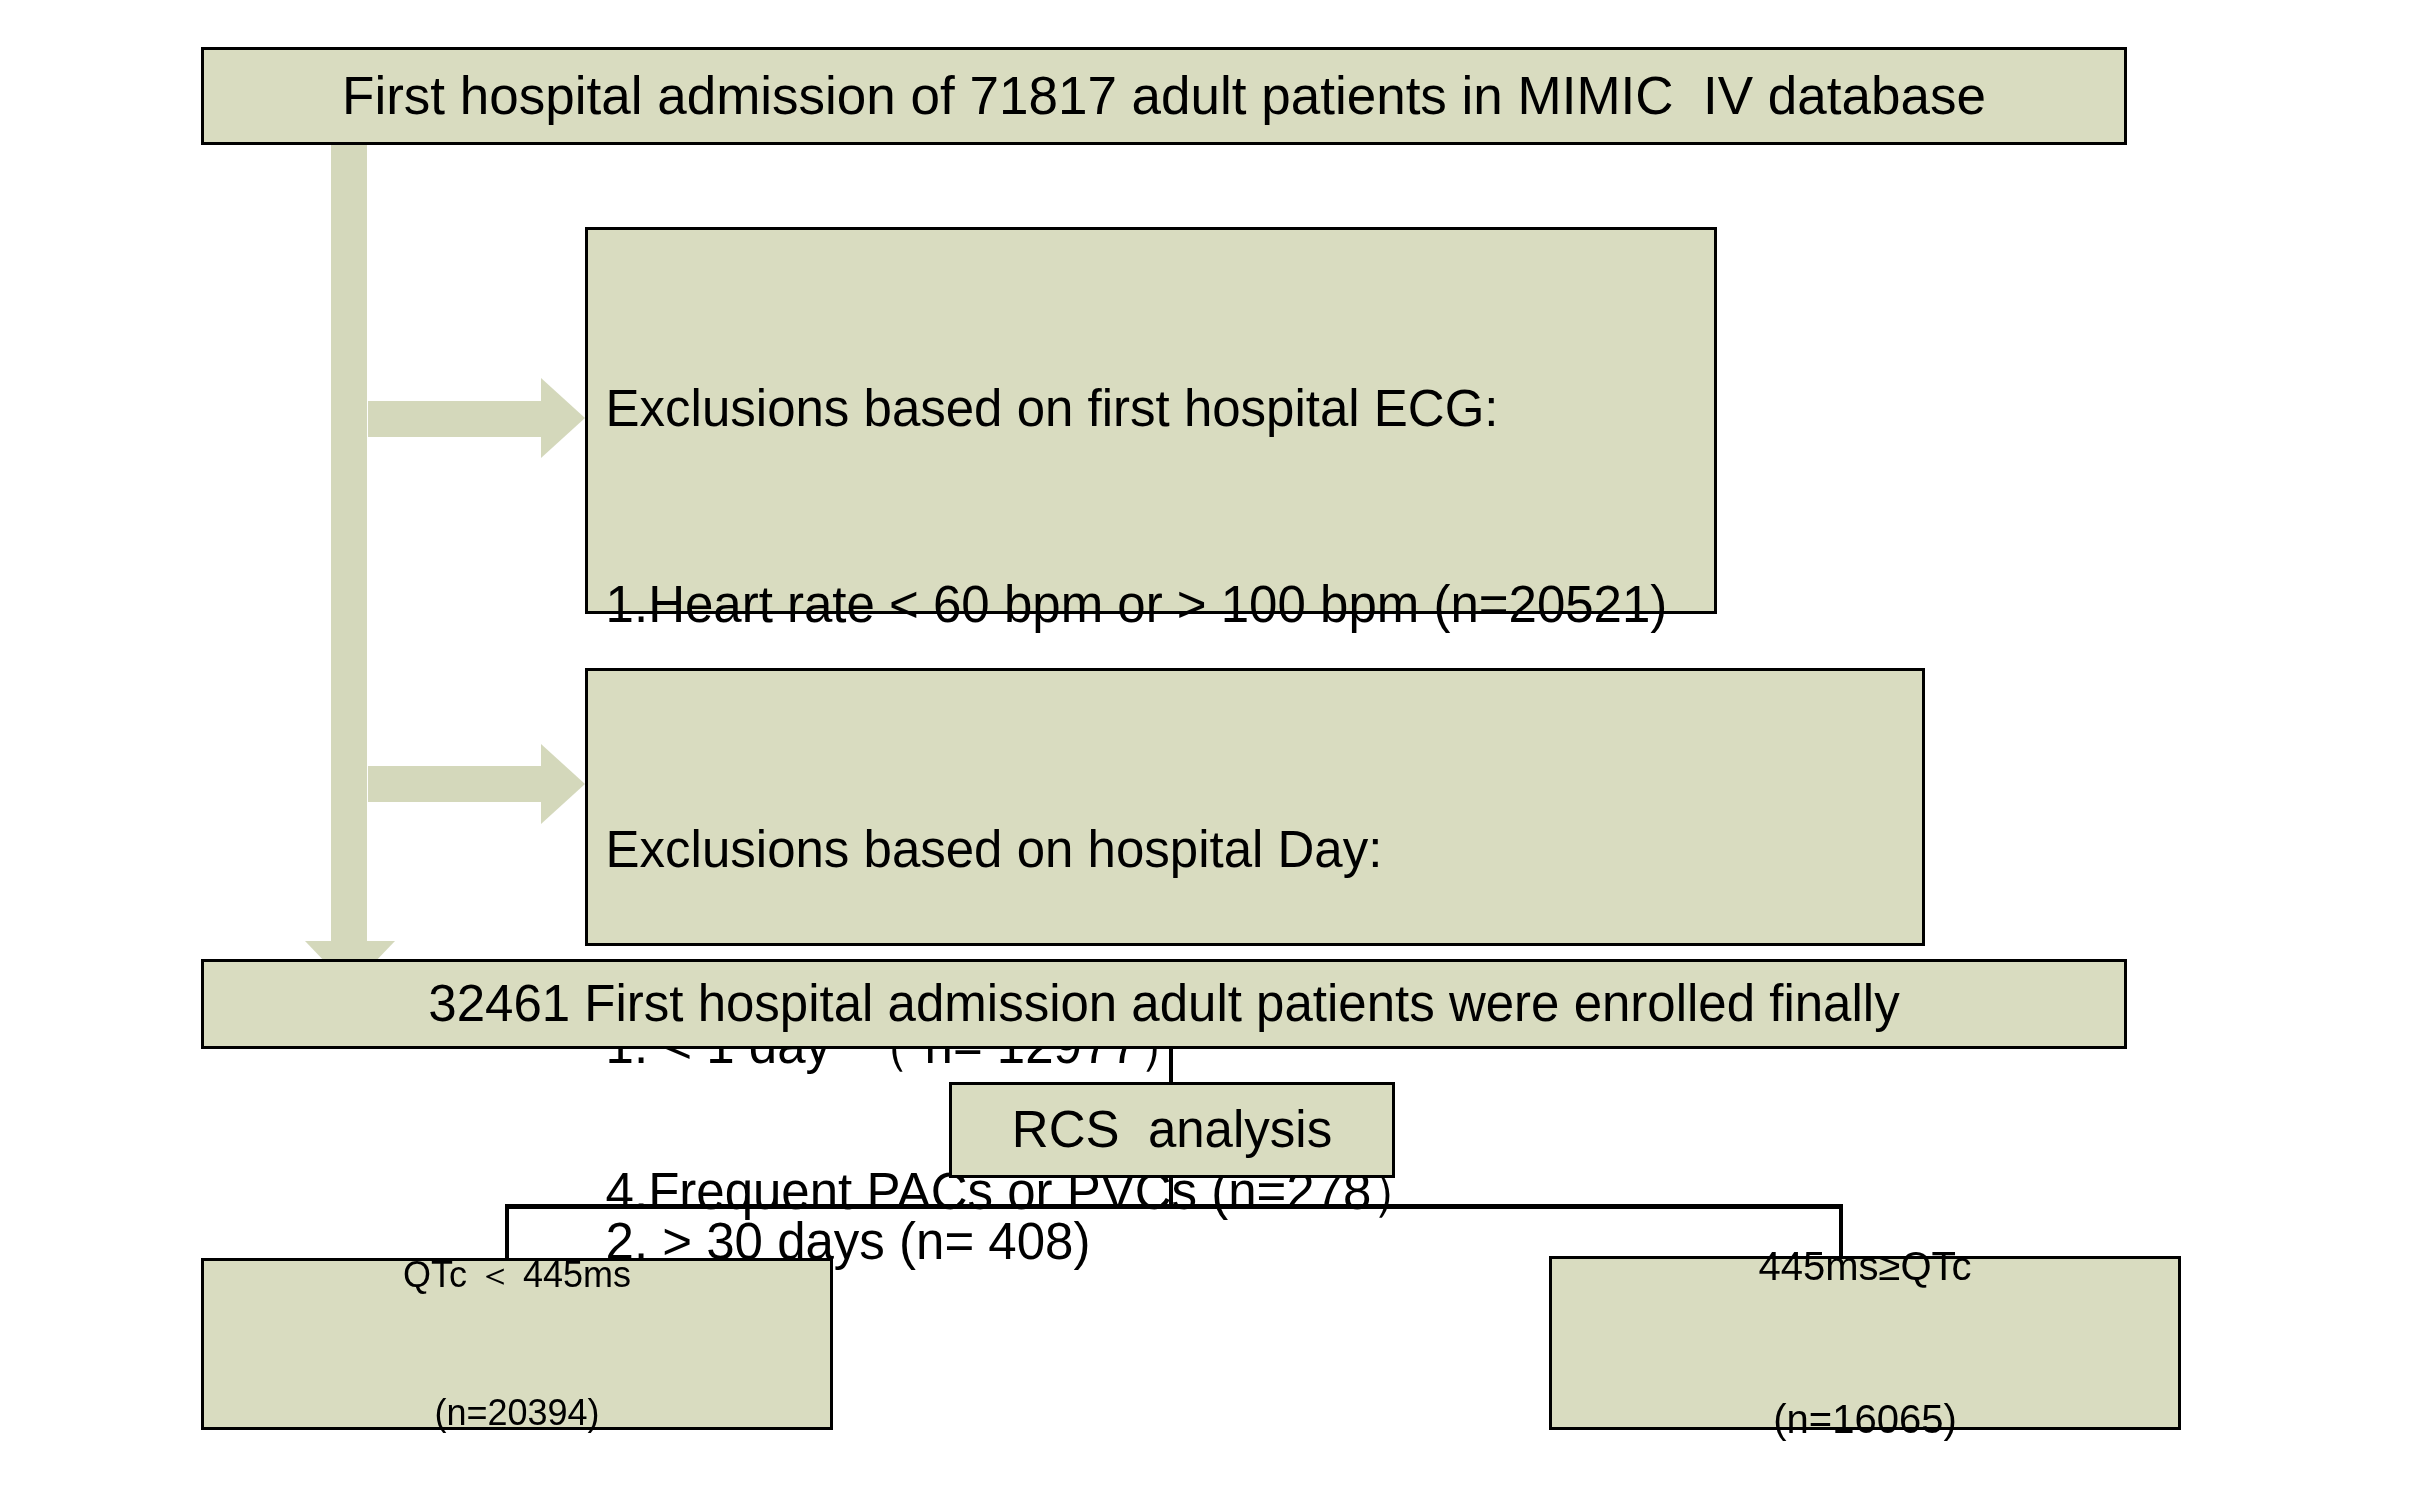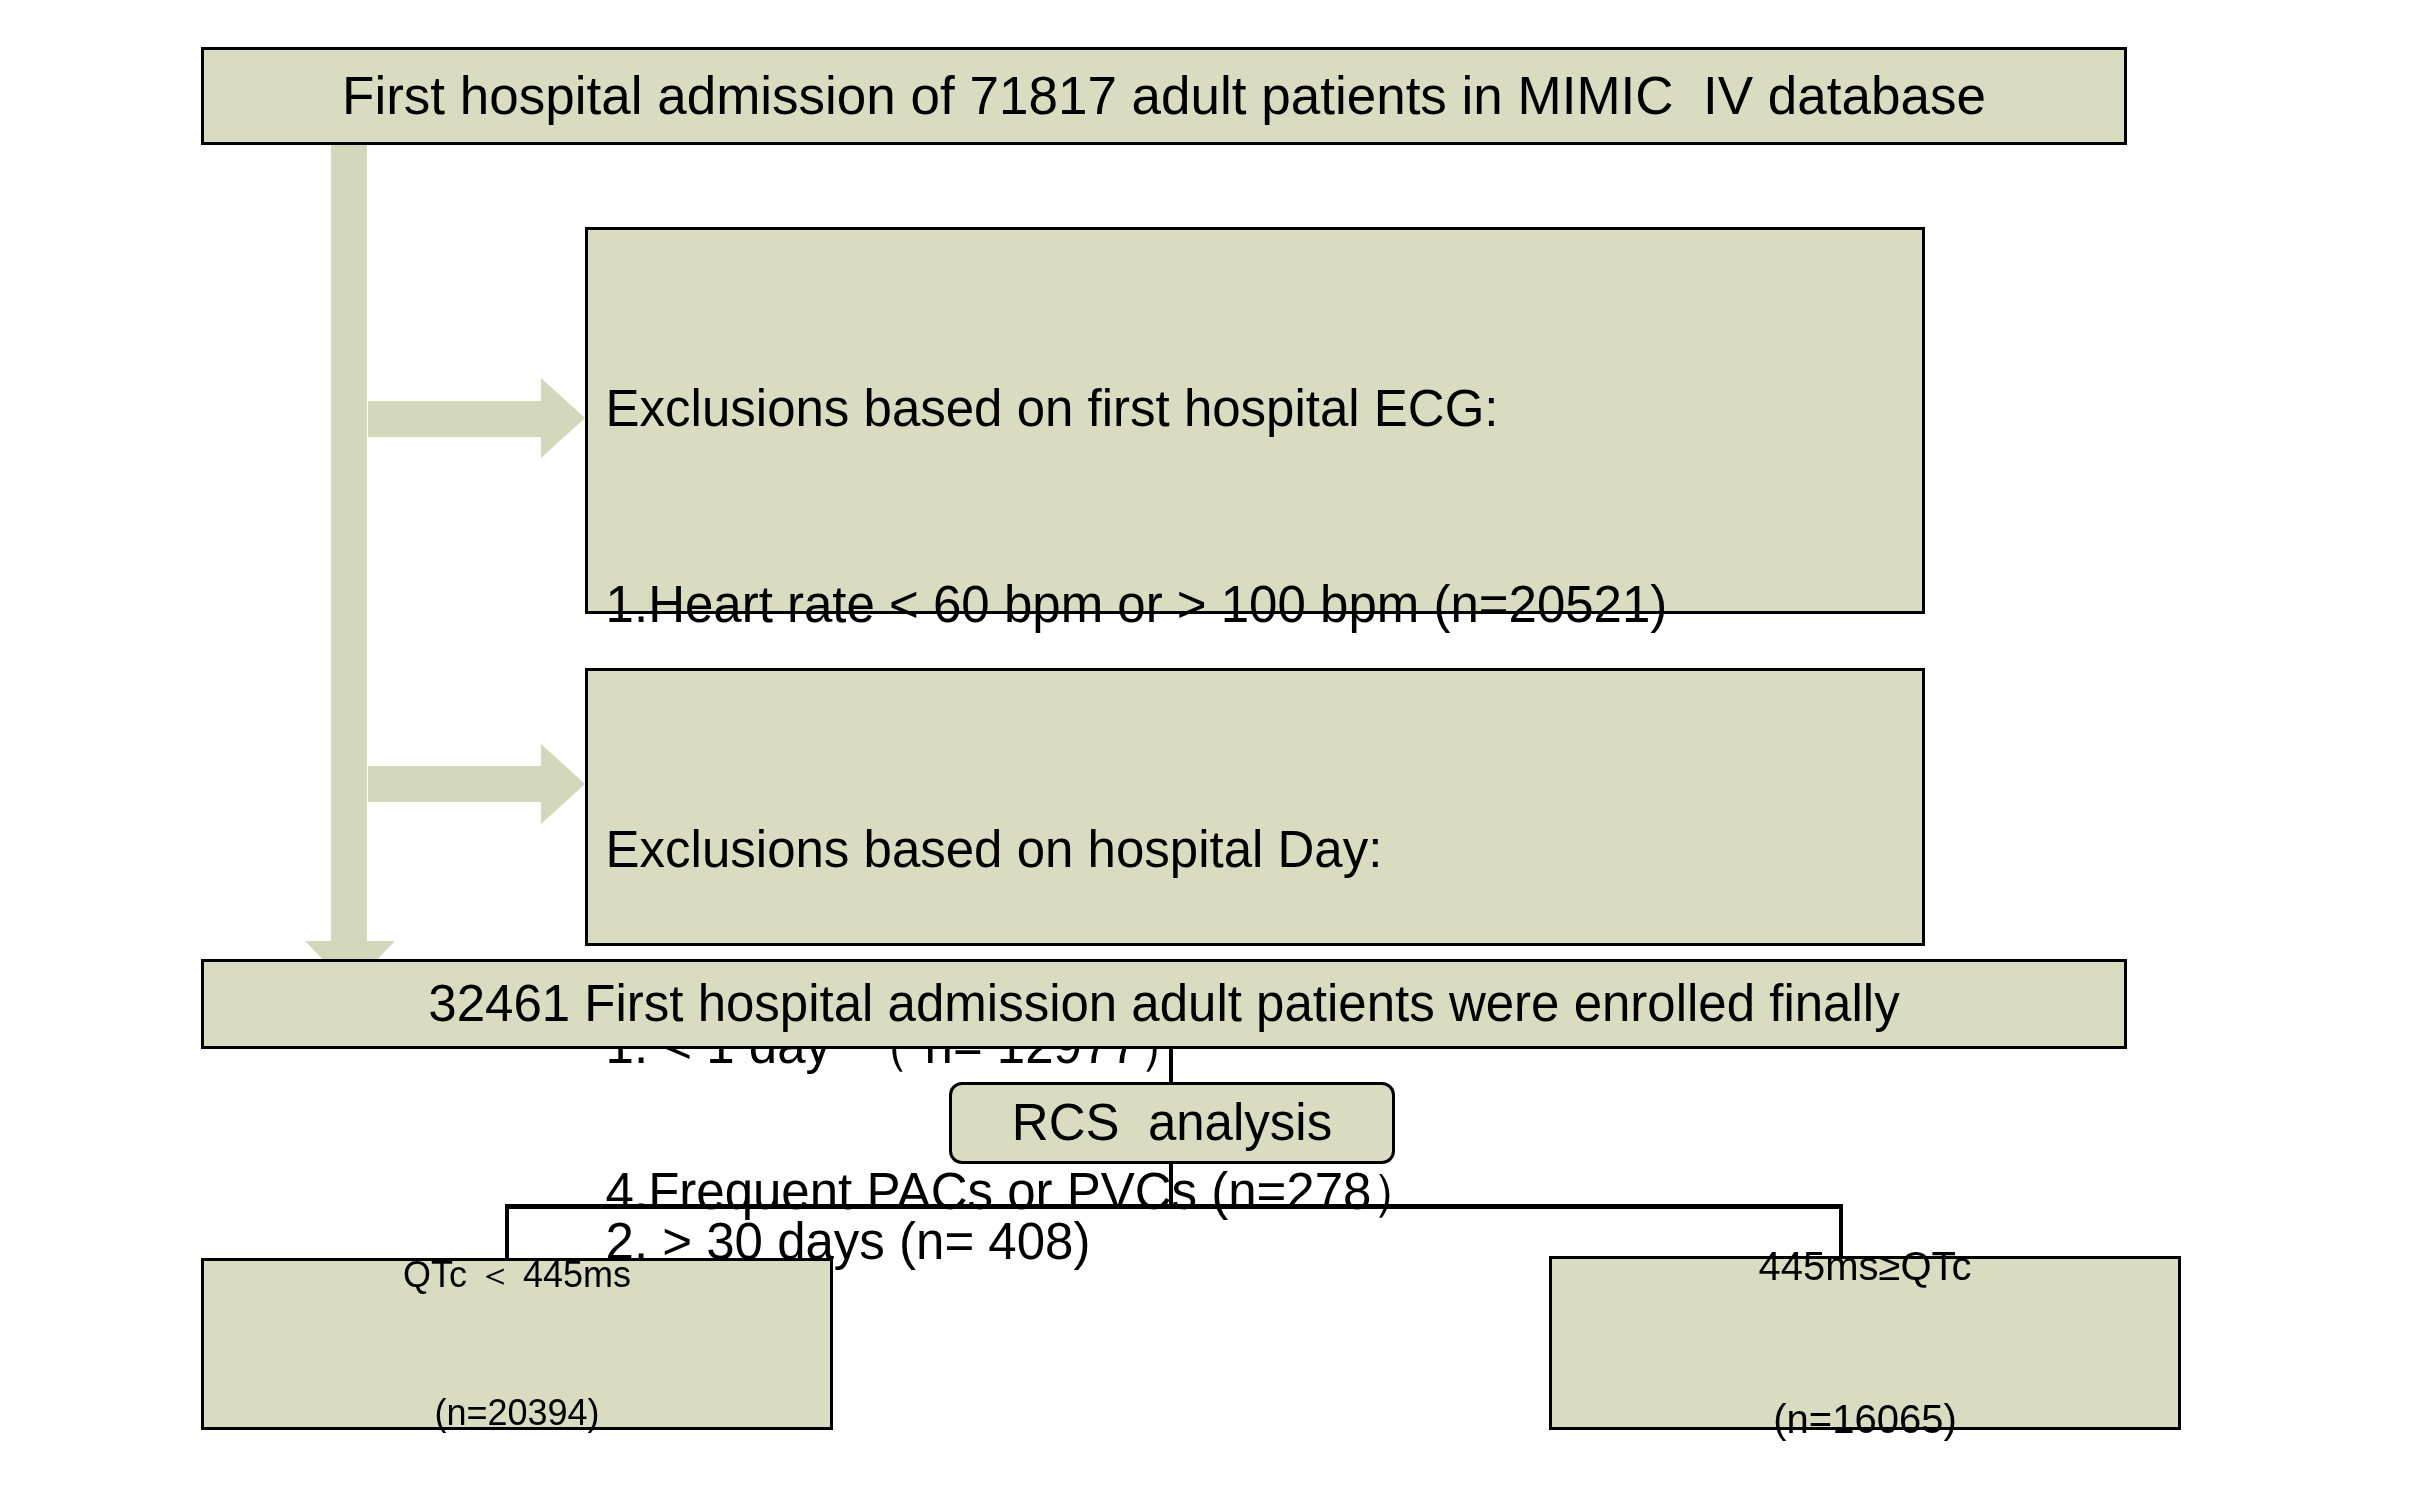--- a/index.html
+++ b/index.html
@@ -40,40 +40,39 @@
   }
 
   
   #box-top {
     left: 201px;  top: 47px;
     width: 1926px; height: 98px;
     font-size: 53px;
   }
   #box-excl-ecg {
     left: 585px; top: 227px;
-    width: 1340px; height: 387px;
+    width: 1132px; height: 387px;
     font-size: 51px;
     padding: 15.7px 0 0 17.6px;
   }
   #box-excl-day {
     left: 585px; top: 668px;
     width: 1340px; height: 278px;
     font-size: 51px;
     padding: 15.7px 0 0 17.6px;
   }
   #box-enrolled {
     left: 201px; top: 959px;
     width: 1926px; height: 90px;
     font-size: 51px;
   }
   #box-rcs {
     left: 949px; top: 1082px;
-    width: 446px; height: 82px;
+    width: 446px; height: 96px;
     font-size: 51px;
-    border-radius: 13px;
   }
   #box-qtc-low {
     left: 201px; top: 1258px;
     width: 632px; height: 172px;
     font-size: 36px;
   }
   #box-qtc-high {
     left: 1549px; top: 1256px;
     width: 632px; height: 174px;
     font-size: 40px;

